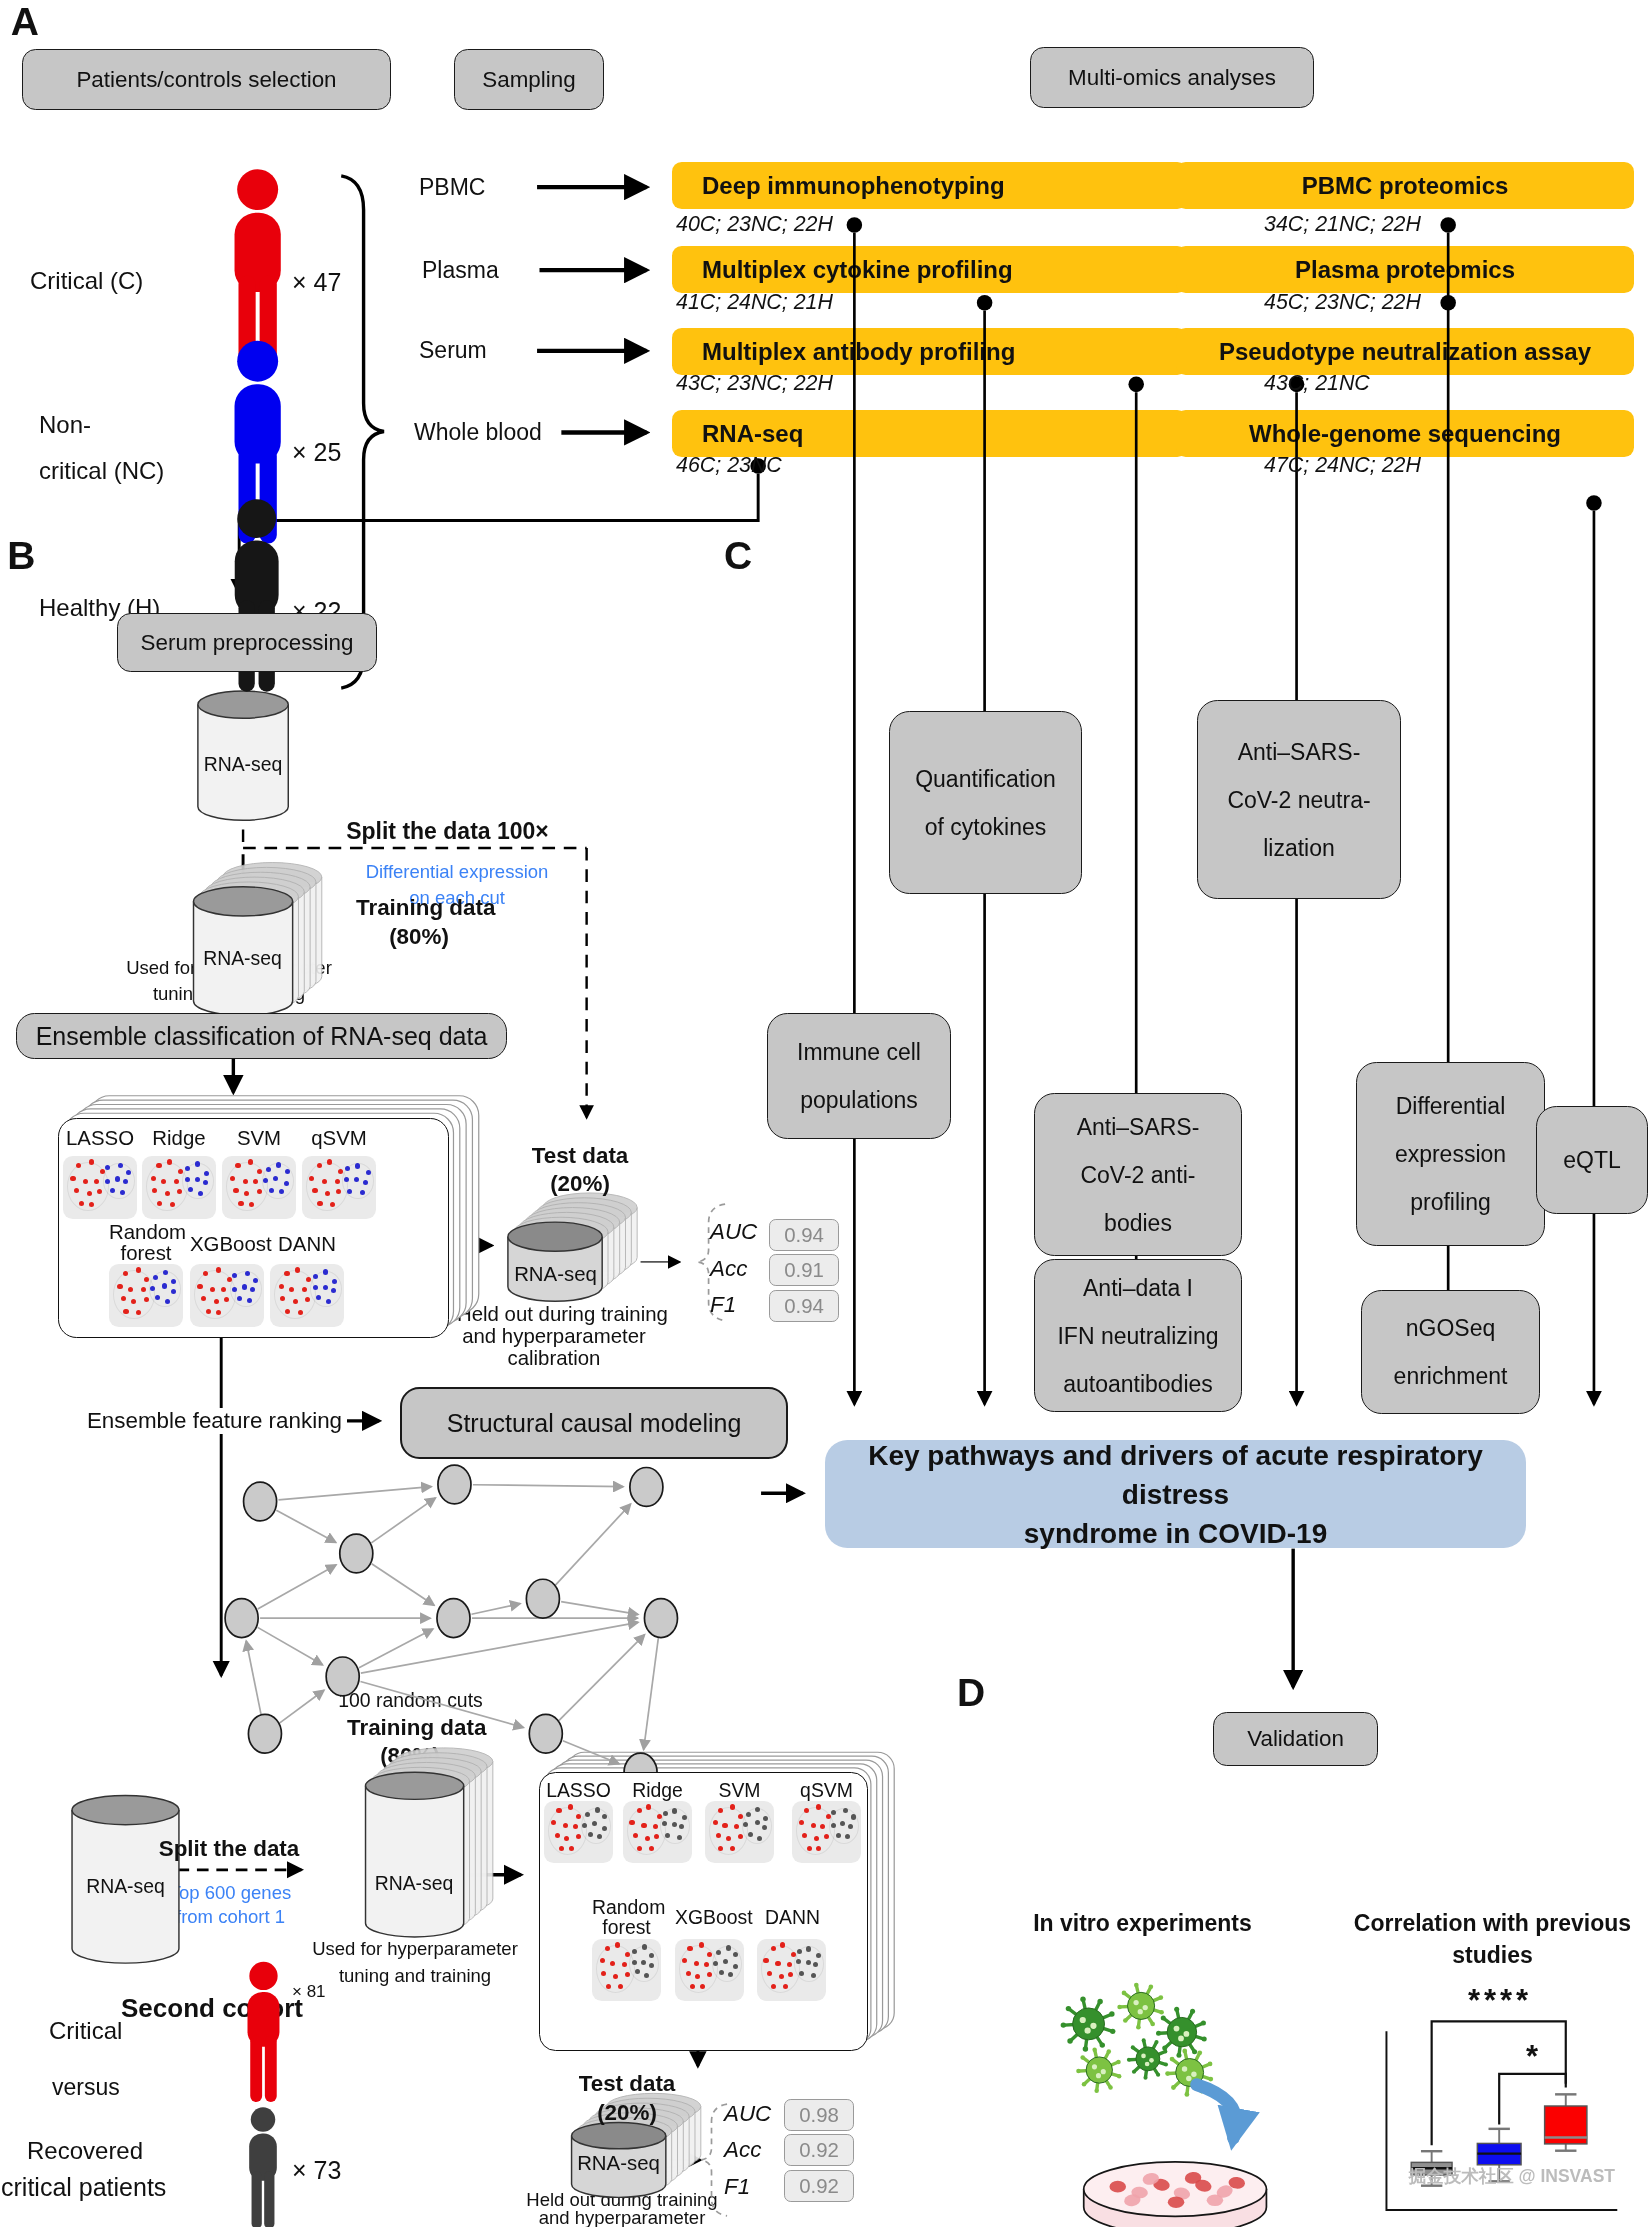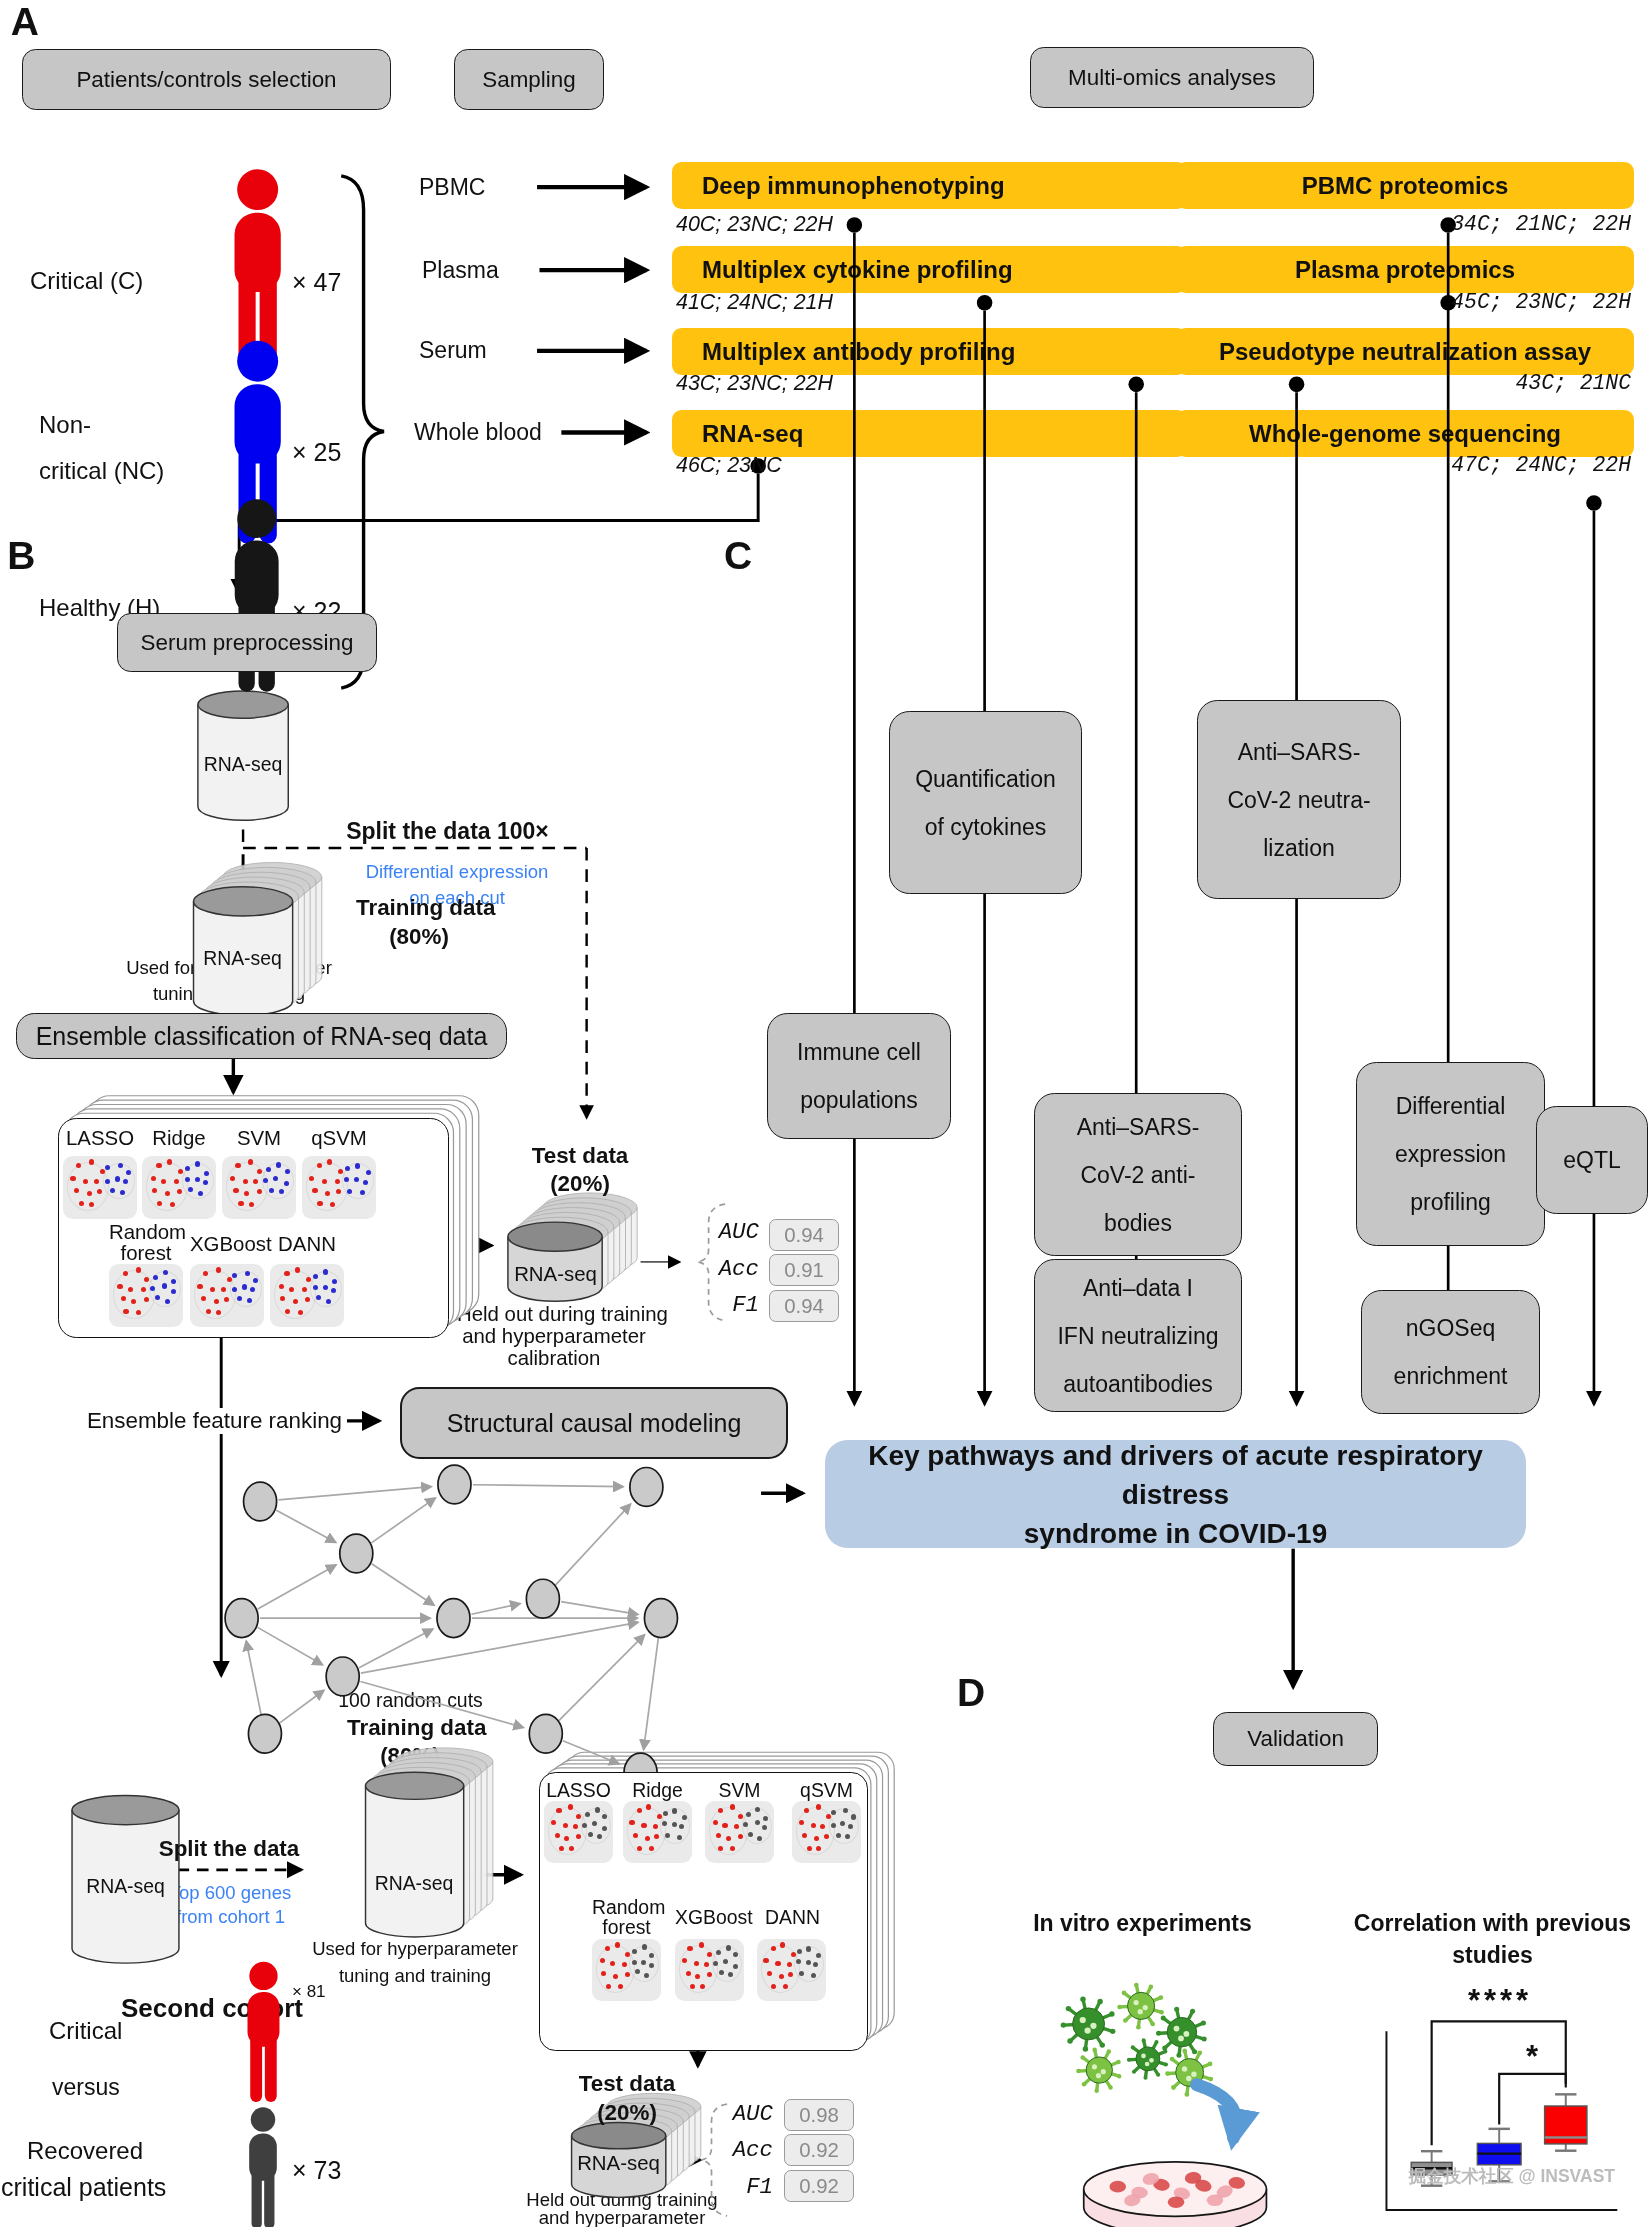--- a/index.html
+++ b/index.html
@@ -1,19 +1,19 @@
 <!DOCTYPE html>
 <html style="font-size:7.8px"><head>
 <meta charset="utf-8">
 <style>
   html,body{margin:0;padding:0;background:#fff;}
   body{width:1648px;height:2227px;position:relative;font-family:"Liberation Sans","DejaVu Sans",sans-serif;color:#111;}
   .t{position:absolute;white-space:nowrap;color:#111;}
   .c{text-align:center;}
-  .r{text-align:right;font-family:Liberation Mono, monospace;}
+  .r{text-align:left;}
   .b{font-weight:bold;}
   .i{font-style:italic;}
   .gray{color:#3b82f6;}
   .panel-letter{font-size:39px;font-weight:bold;}
   .hbox{position:absolute;background:#c6c6c6;border:1.9px solid #1a1a1a;border-radius:13.6px;display:flex;align-items:center;justify-content:center;font-size:22.4px;z-index:3;}
   .yellow{position:absolute;background:#ffc20e;border-radius:9.7px;display:flex;align-items:center;font-size:24px;font-weight:600;z-index:1;}
   .yellow.left{padding-left:30px;}
   .yellow.ctr{justify-content:center;}
   .cap{position:absolute;font-size:21.4px;font-style:italic;z-index:3;}
   .pc{position:absolute;background:#c6c6c6;border:1.9px solid #1a1a1a;border-radius:20.4px;display:flex;flex-direction:column;align-items:center;justify-content:center;font-size:23px;line-height:48px;text-align:center;z-index:3;}

